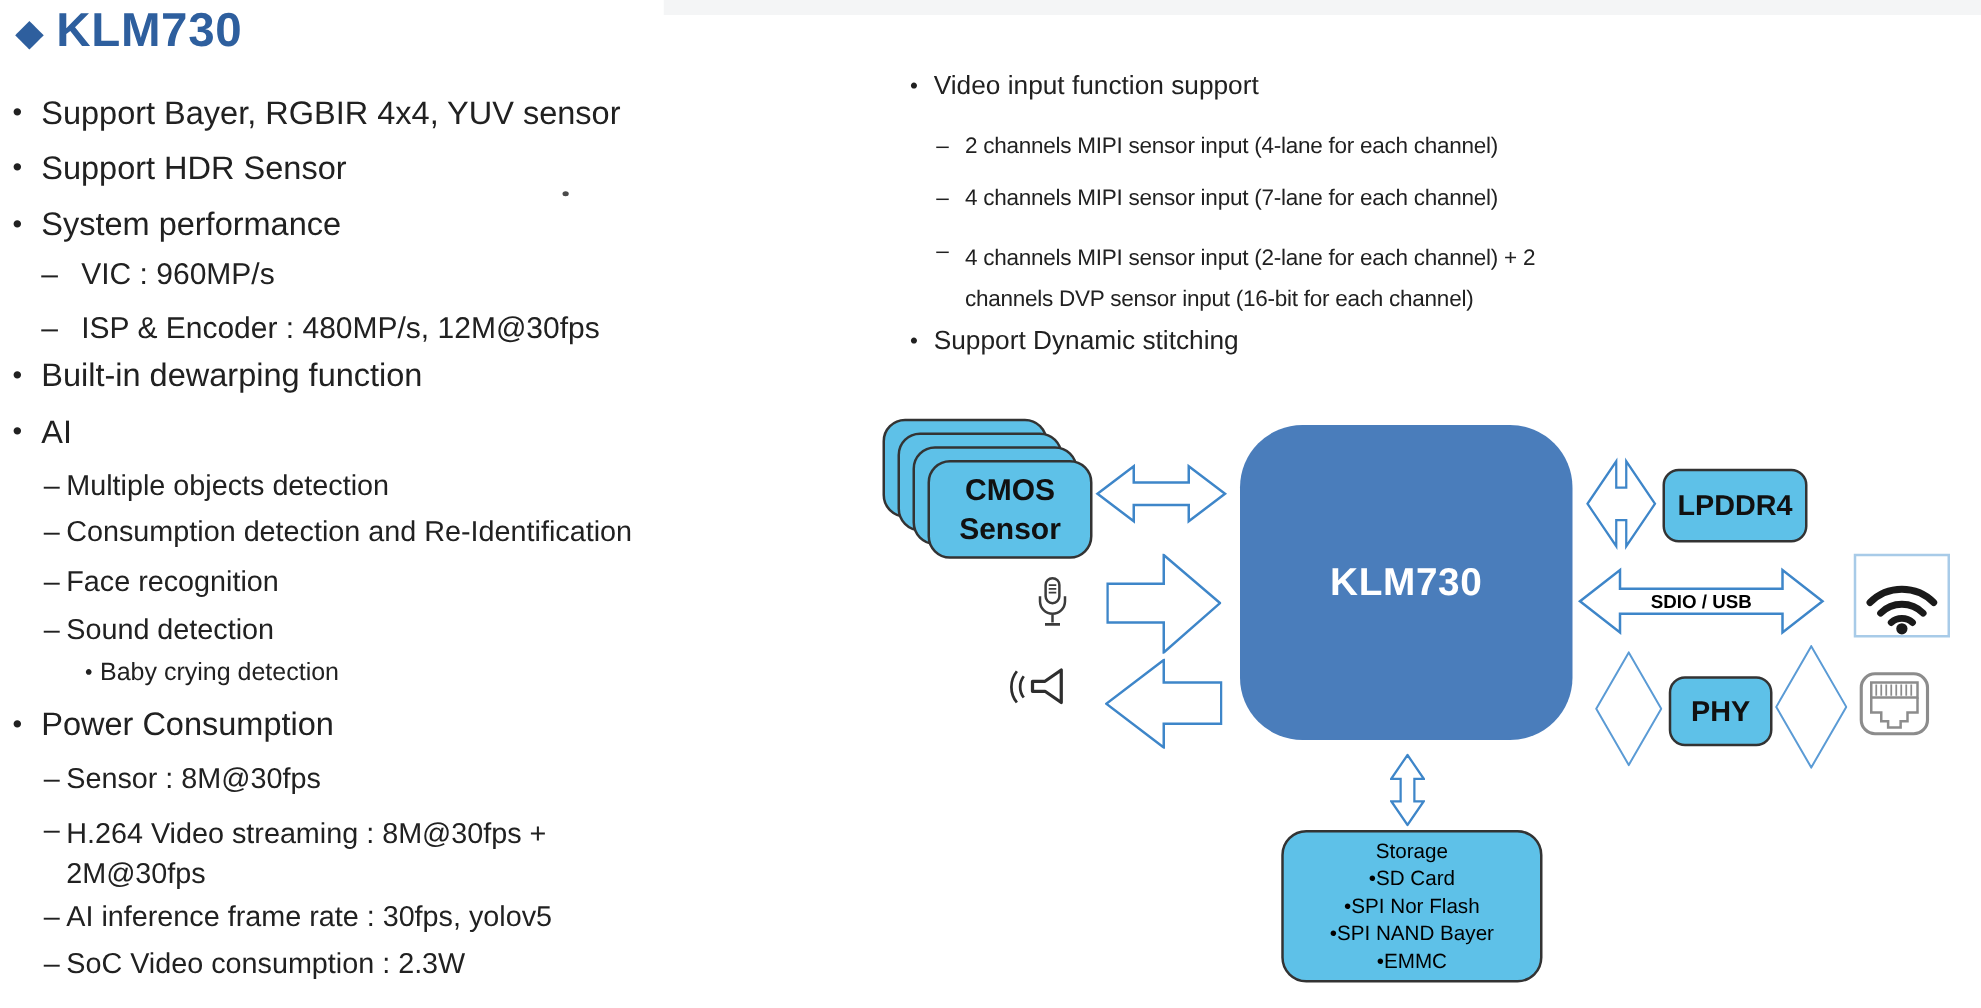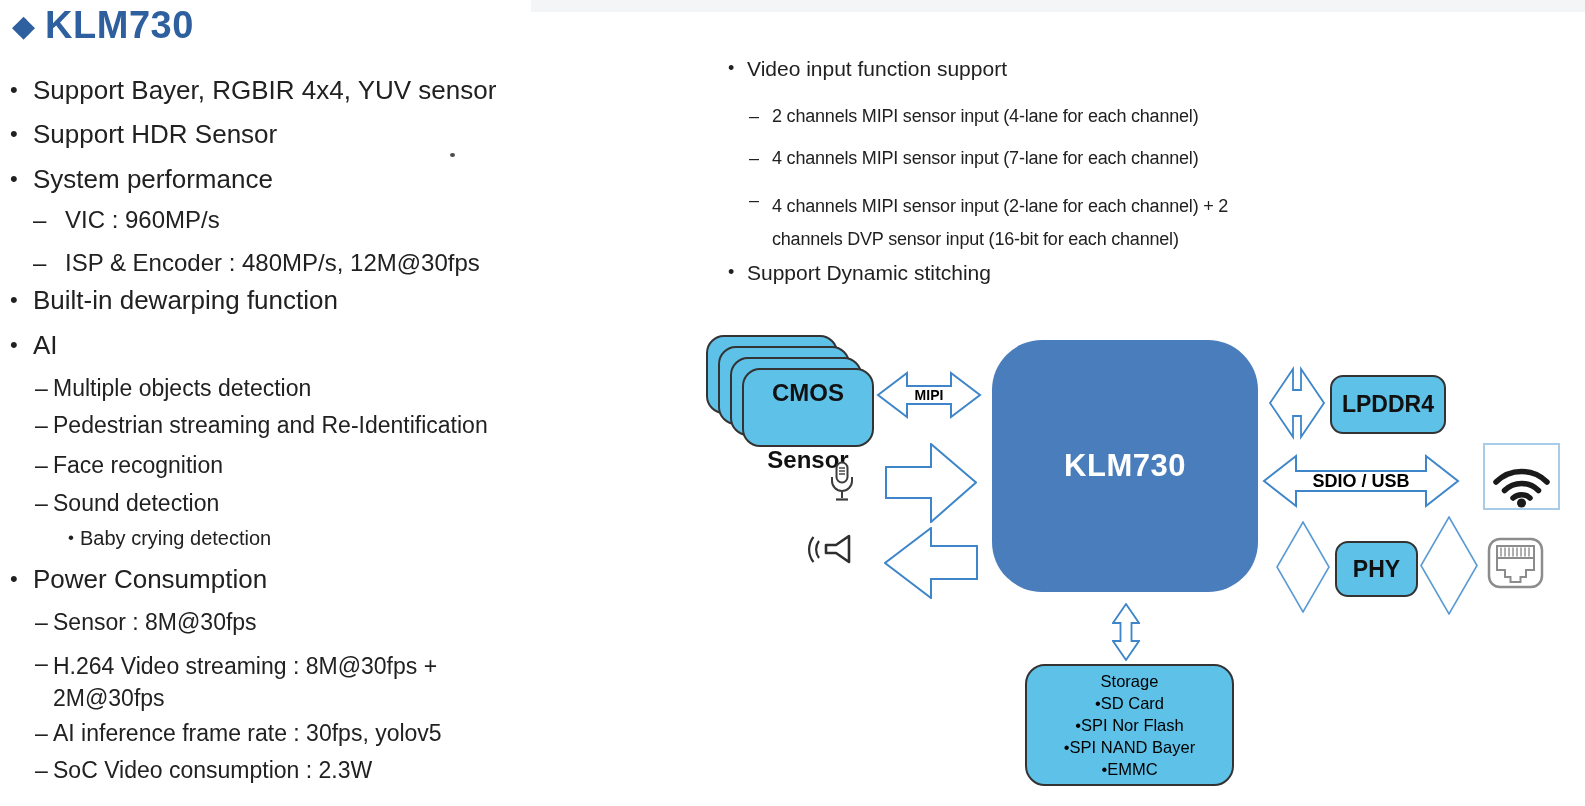--- a/index.html
+++ b/index.html
@@ -22,29 +22,29 @@
   .l3{left:68px;font-size:20px;}  .l3 .mk{width:12px;font-size:17px;padding-top:1px;}
   .r1{left:728px;font-size:21px;} .r1 .mk{width:19px;font-size:18px;padding-top:1px;}
   .r2{left:749px;font-size:18px;letter-spacing:-0.2px;} .r2 .mk{width:23px;}
   .wrapA .tx{white-space:normal;width:437px;line-height:32px;}
   .wrapB .tx{white-space:normal;width:478px;line-height:33px;}
 
   
   .bluebox{position:absolute;background:#5ec1e8;border:2px solid #333;border-radius:16px;
            display:flex;flex-direction:column;align-items:center;justify-content:center;}
   .stack{width:128px;height:75px;border-radius:18px;border-width:2.5px;}
-  .front-label{font-size:24px;font-weight:700;color:#111;line-height:31px;text-align:center;margin-top:36px;}
+  .front-label{font-size:24px;font-weight:700;color:#111;line-height:31px;text-align:center;}
   .soc{position:absolute;left:992px;top:340px;width:266px;height:252px;background:#4a7dbb;
        border-radius:50px;display:flex;align-items:center;justify-content:center;}
   .soc-label{color:#fff;font-size:31px;font-weight:700;letter-spacing:0.5px;}
   .small-chip{font-size:23px;font-weight:700;color:#111;}
   .storage-box{left:1025px;top:664px;width:205px;height:118px;border-radius:20px;border-width:2px;}
   .storage-line{display:block;font-size:16.5px;line-height:22px;color:#000000;text-align:left;}
   .arrow-label{position:absolute;display:flex;align-items:center;justify-content:center;
-               font-weight:700;font-size:18px;color:#000;}
+               font-weight:700;font-size:15px;color:#000;}
   .mipi-label-box{left:876px;top:370px;width:106px;height:50px;font-size:14px;}
   .sdio-label-box{left:1262px;top:452px;width:198px;height:58px;}
   .abs{position:absolute;}
   .wifi-frame{position:absolute;left:1483px;top:443px;width:77px;height:67px;background:#fff;
               border:2px solid #a8cbe8;box-sizing:border-box;}
 </style>
 </head>
 <body>
 
 <div class="stage">
@@ -83,21 +83,21 @@
   <div class="li l1" style="top:330px">
       <span class="mk">•</span>
       <span class="tx">AI</span>
     </div>
   <div class="li l2b" style="top:375px">
       <span class="mk">–</span>
       <span class="tx">Multiple objects detection</span>
     </div>
   <div class="li l2b" style="top:412px">
       <span class="mk">–</span>
-      <span class="tx">Pedestrian streaming and Re-Identification</span>
+      <span class="tx">Consumption detection and Re-Identification</span>
     </div>
   <div class="li l2b" style="top:452px">
       <span class="mk">–</span>
       <span class="tx">Face recognition</span>
     </div>
   <div class="li l2b" style="top:490px">
       <span class="mk">–</span>
       <span class="tx">Sound detection</span>
     </div>
   <div class="li l3" style="top:527px">
@@ -150,21 +150,20 @@
   <div class="bluebox stack abs" style="left:718px;top:346px"></div>
   <div class="bluebox stack abs" style="left:730px;top:357px"></div>
   <div class="bluebox stack abs" style="left:742px;top:368px">
     <span class="front-label">CMOS</span>
     <span class="front-label">Sensor</span>
   </div>
 
   <svg class="abs" style="left:876px;top:370px" width="106" height="50" viewBox="0 0 106 50">
     <polygon points="2,25 31,3 31,16 75,16 75,3 104,25 75,47 75,34 31,34 31,47" fill="#ffffff" stroke="#3e86c9" stroke-width="2"></polygon>
   </svg>
-  <div class="arrow-label mipi-label-box">MIPI</div>
 
   <svg class="abs" style="left:828px;top:461px" width="28" height="42" viewBox="0 0 28 42">
     <rect x="8.5" y="1.5" width="11" height="20" rx="5.5" fill="#fff" stroke="#3c3c3c" stroke-width="2"></rect>
     <line x1="11" y1="7" x2="17" y2="7" stroke="#3c3c3c" stroke-width="1.4"></line>
     <line x1="11" y1="10" x2="17" y2="10" stroke="#3c3c3c" stroke-width="1.4"></line>
     <line x1="11" y1="13" x2="17" y2="13" stroke="#3c3c3c" stroke-width="1.4"></line>
     <path d="M4 16 v4 a10 10 0 0 0 20 0 v-4" fill="none" stroke="#3c3c3c" stroke-width="2"></path>
     <line x1="14" y1="31" x2="14" y2="37" stroke="#3c3c3c" stroke-width="2"></line>
     <line x1="8" y1="38.5" x2="20" y2="38.5" stroke="#3c3c3c" stroke-width="2.2"></line>
   </svg>

